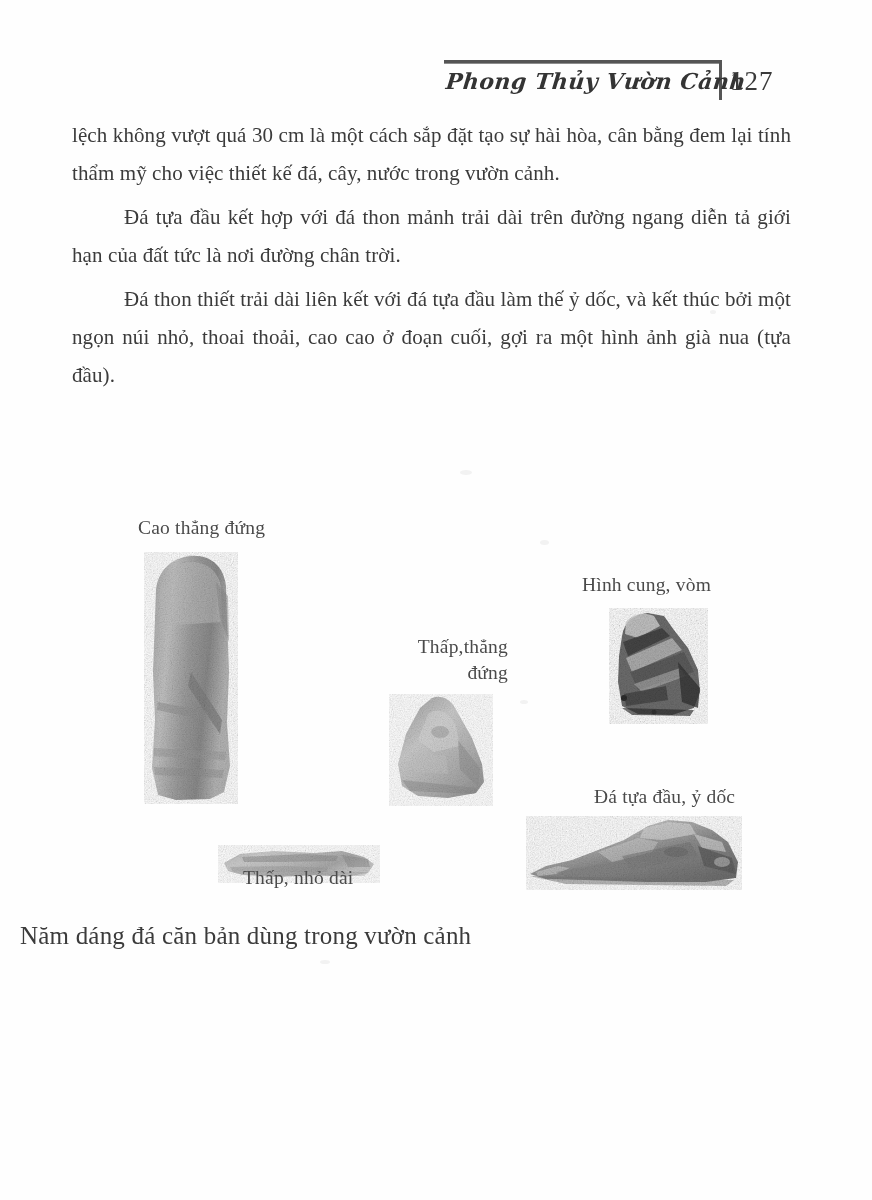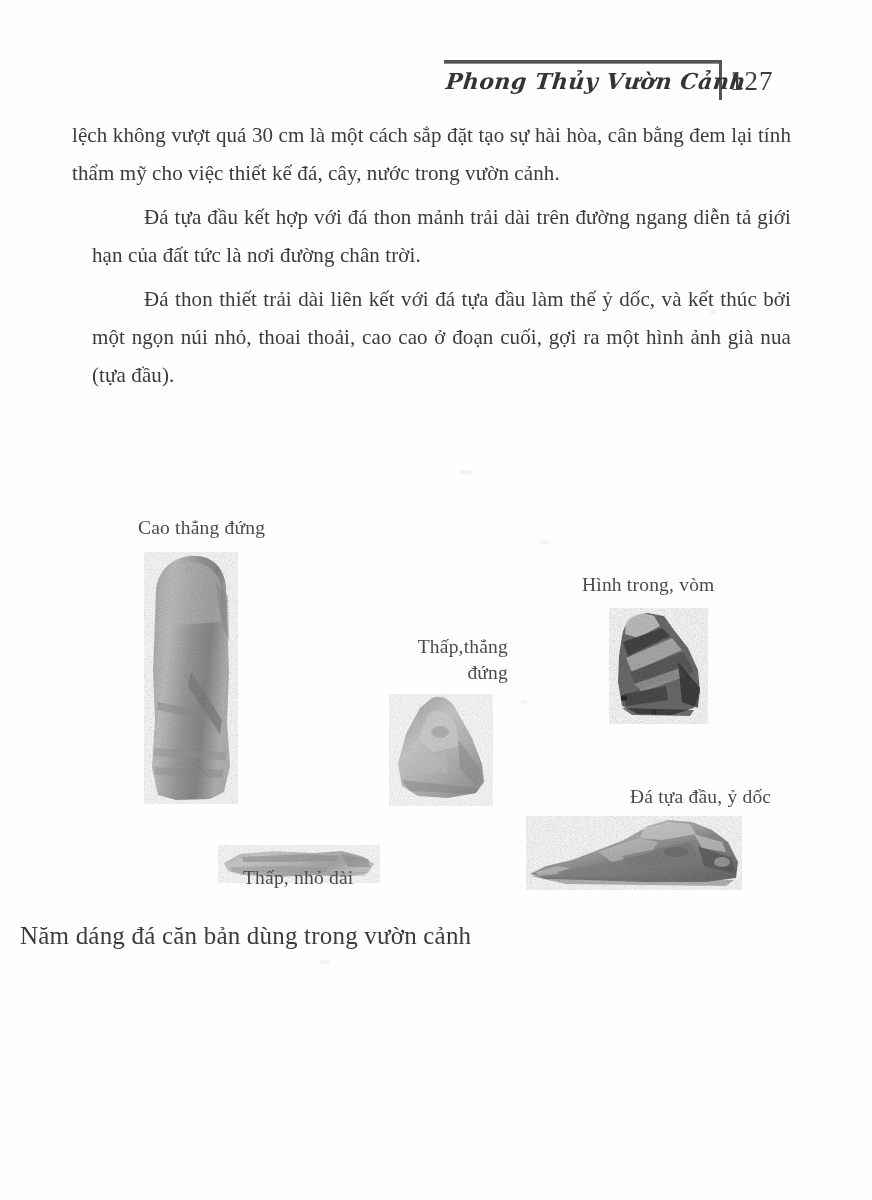--- a/index.html
+++ b/index.html
@@ -77,21 +77,20 @@
   .para {
     margin: 0 0 6px 0;
     font-size: 21px;
     line-height: 38px;
     text-align: justify;
     text-justify: inter-word;
     letter-spacing: 0.1px;
   }
   .para.indent {
     text-indent: 52px;
-    margin-left: 20px;
   }
 
   
   .figure {
     position: absolute;
     left: 0;
     top: 0;
     width: 872px;
     height: 924px;
     pointer-events: none;
@@ -102,21 +101,21 @@
     font-size: 19.5px;
     line-height: 26px;
     color: #4a4a4a;
     white-space: pre-line;
     letter-spacing: 0.2px;
   }
   .label-tall      { left: 118px; top: 515px; }
   .label-low-up    { left: 368px; top: 634px; width: 120px; text-align: right; }
   .label-arch      { left: 562px; top: 572px; }
   .label-flat-long { left: 223px; top: 865px; }
-  .label-recline   { left: 610px; top: 784px; }
+  .label-recline   { left: 574px; top: 784px; }
 
   .rock {
     position: absolute;
   }
   .rock svg { display: block; }
 
   .fig-caption {
     position: absolute;
     left: 0;
     top: 922px;
@@ -318,21 +317,21 @@
           <ellipse cx="196" cy="46" rx="8" ry="5" fill="#d0d0d0" opacity="0.5"></ellipse>
         </g>
       </svg>
     </div>
 
     <div class="fig-label label-tall">Cao thẳng đứng</div>
 
     <div class="fig-label label-low-up">Thấp,thẳng
 đứng</div>
 
-    <div class="fig-label label-arch">Hình trong, vòm</div>
+    <div class="fig-label label-arch">Hình cung, vòm</div>
 
     <div class="fig-label label-flat-long">Thấp, nhỏ dài</div>
 
     <div class="fig-label label-recline">Đá tựa đầu, ỷ dốc</div>
 
     <div class="fig-caption">Năm dáng đá căn bản dùng trong vườn cảnh</div>
   </div>
 
 </div>
 

